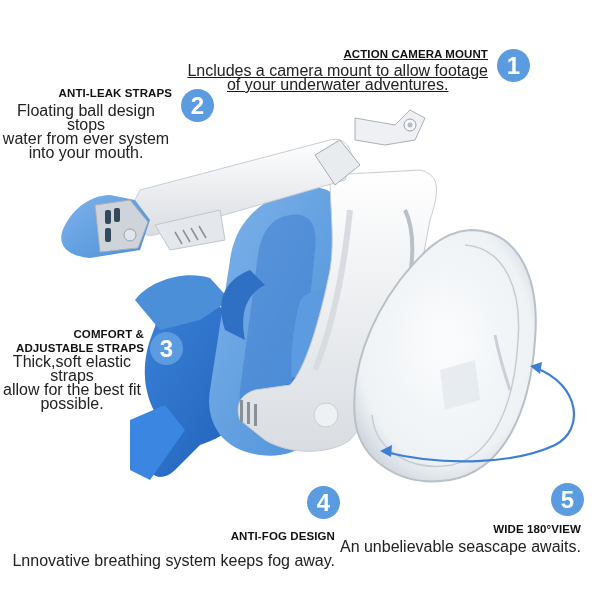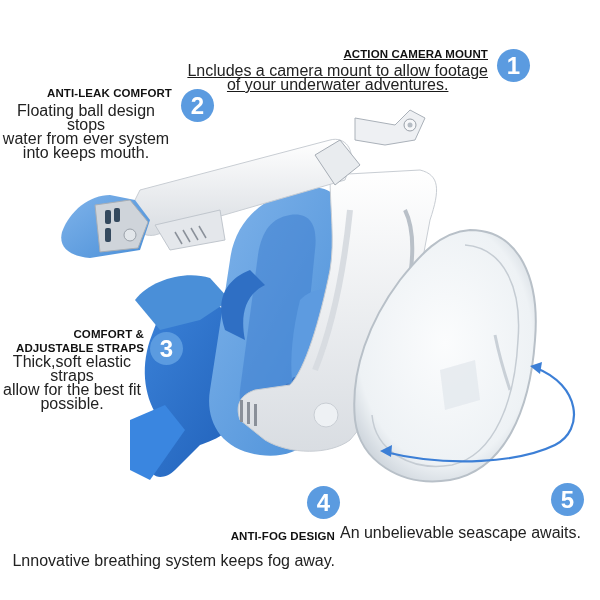--- a/index.html
+++ b/index.html
@@ -117,38 +117,39 @@
 </svg>
 
 <div class="feature right" style="right:112px; top:47px;text-decoration:underline;">
   <div class="title">ACTION CAMERA MOUNT</div>
   <div class="desc" style="margin-top:3px;">Lncludes a camera mount to allow footage</div>
   <div class="desc">of your underwater adventures.</div>
 </div>
 <div class="badge" style="left:497px; top:49px;">1</div>
 
 <div class="feature right" style="right:428px; top:86px;">
-  <div class="title">ANTI-LEAK COMFORT</div>
+  <div class="title">ANTI-LEAK STRAPS</div>
   <div class="desc" style="margin-top:4px;">Floating ball design stops</div>
   <div class="desc">water from ever system</div>
-  <div class="desc">into keeps mouth.</div>
+  <div class="desc">into your mouth.</div>
 </div>
 <div class="badge" style="left:181px; top:89px;">2</div>
 
 <div class="feature right" style="right:456px; top:327px;">
   <div class="title">COMFORT &amp;</div>
   <div class="title">ADJUSTABLE STRAPS</div>
   <div class="desc">Thick,soft elastic straps</div>
   <div class="desc">allow for the best fit</div>
   <div class="desc">possible.</div>
 </div>
 <div class="badge" style="left:150px; top:332px;">3</div>
 
 <div class="badge" style="left:307px; top:486px;">4</div>
 <div class="feature right" style="right:265px; top:529px;">
   <div class="title">ANTI-FOG DESIGN</div>
   <div class="desc" style="margin-top:11px;">Lnnovative breathing system keeps fog away.</div>
 </div>
 
 <div class="badge" style="left:551px; top:483px;">5</div>
 <div class="feature right" style="right:19px; top:522px;">
+  <div class="title">WIDE 180°VIEW</div>
   <div class="desc" style="margin-top:4px;">An unbelievable seascape awaits.</div>
 </div>
 
 </body></html>

